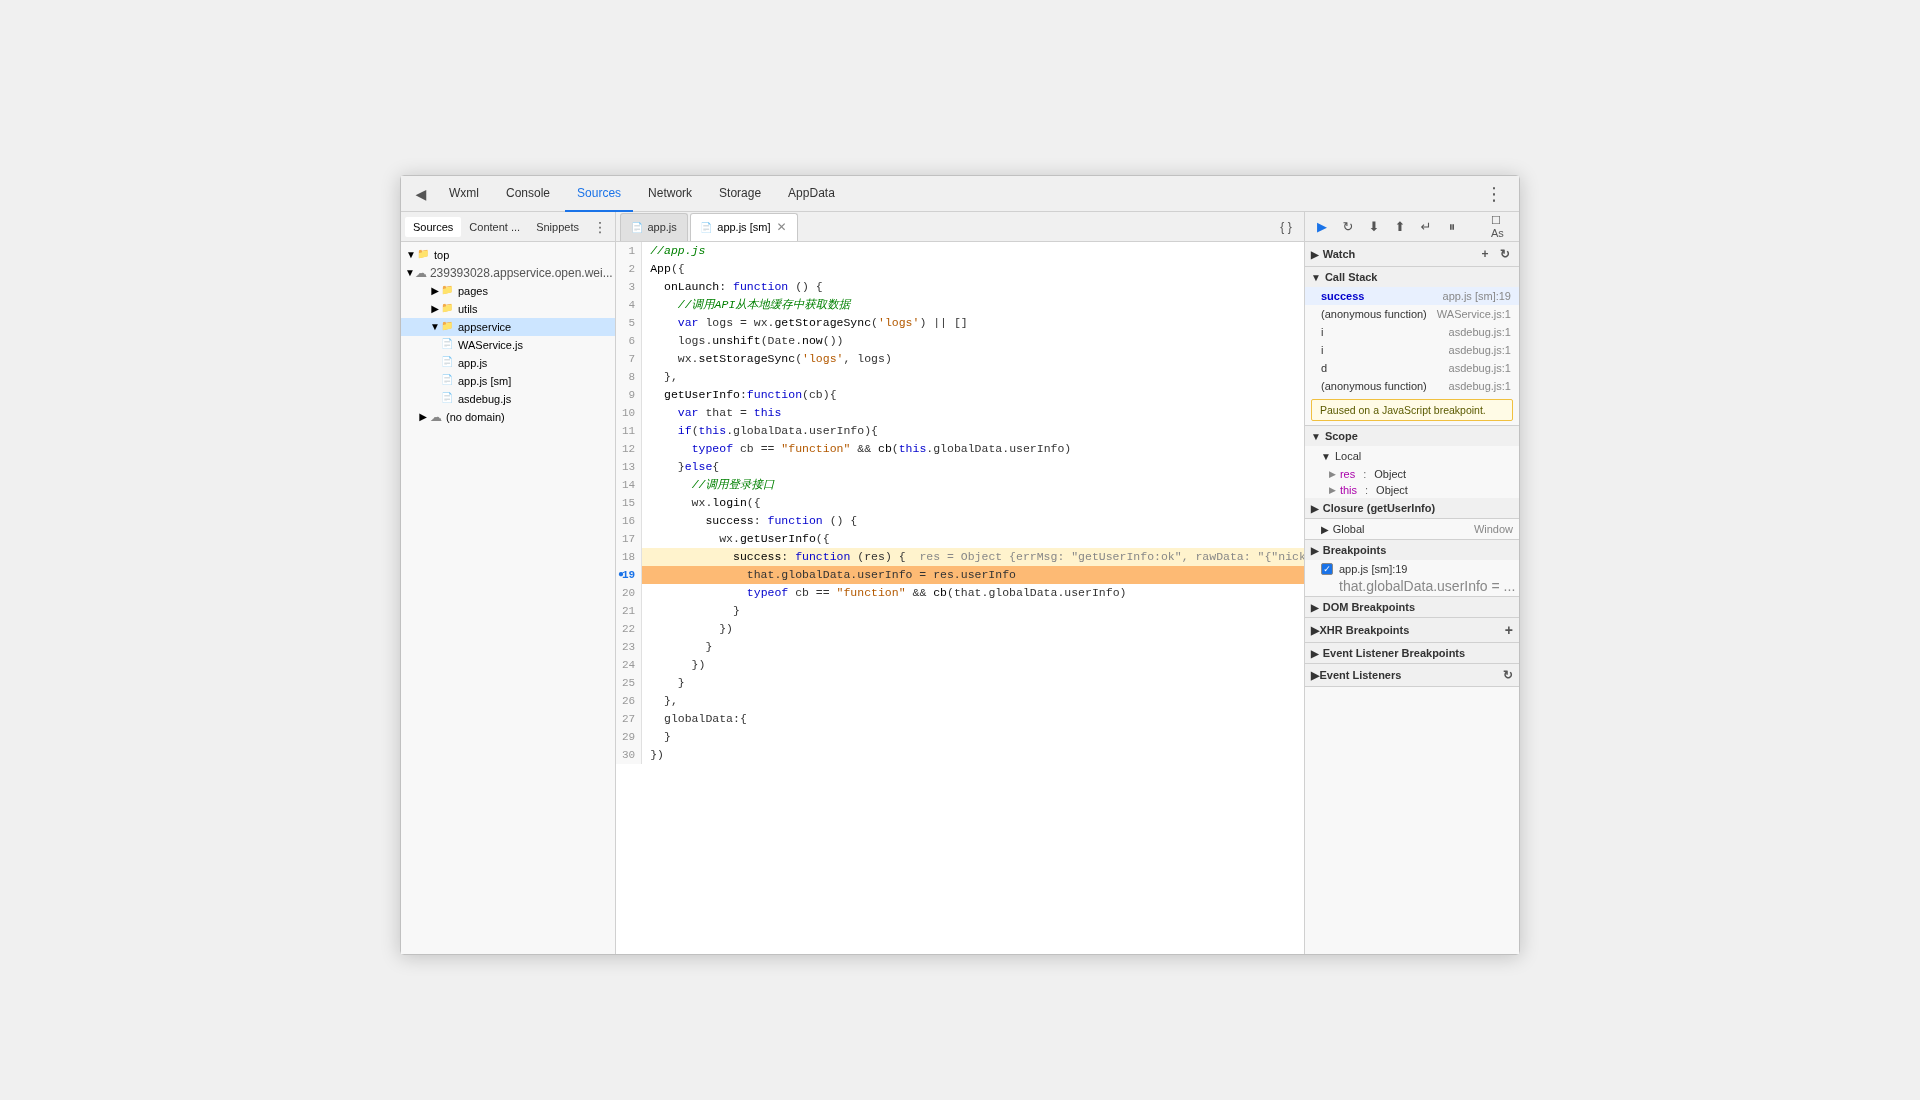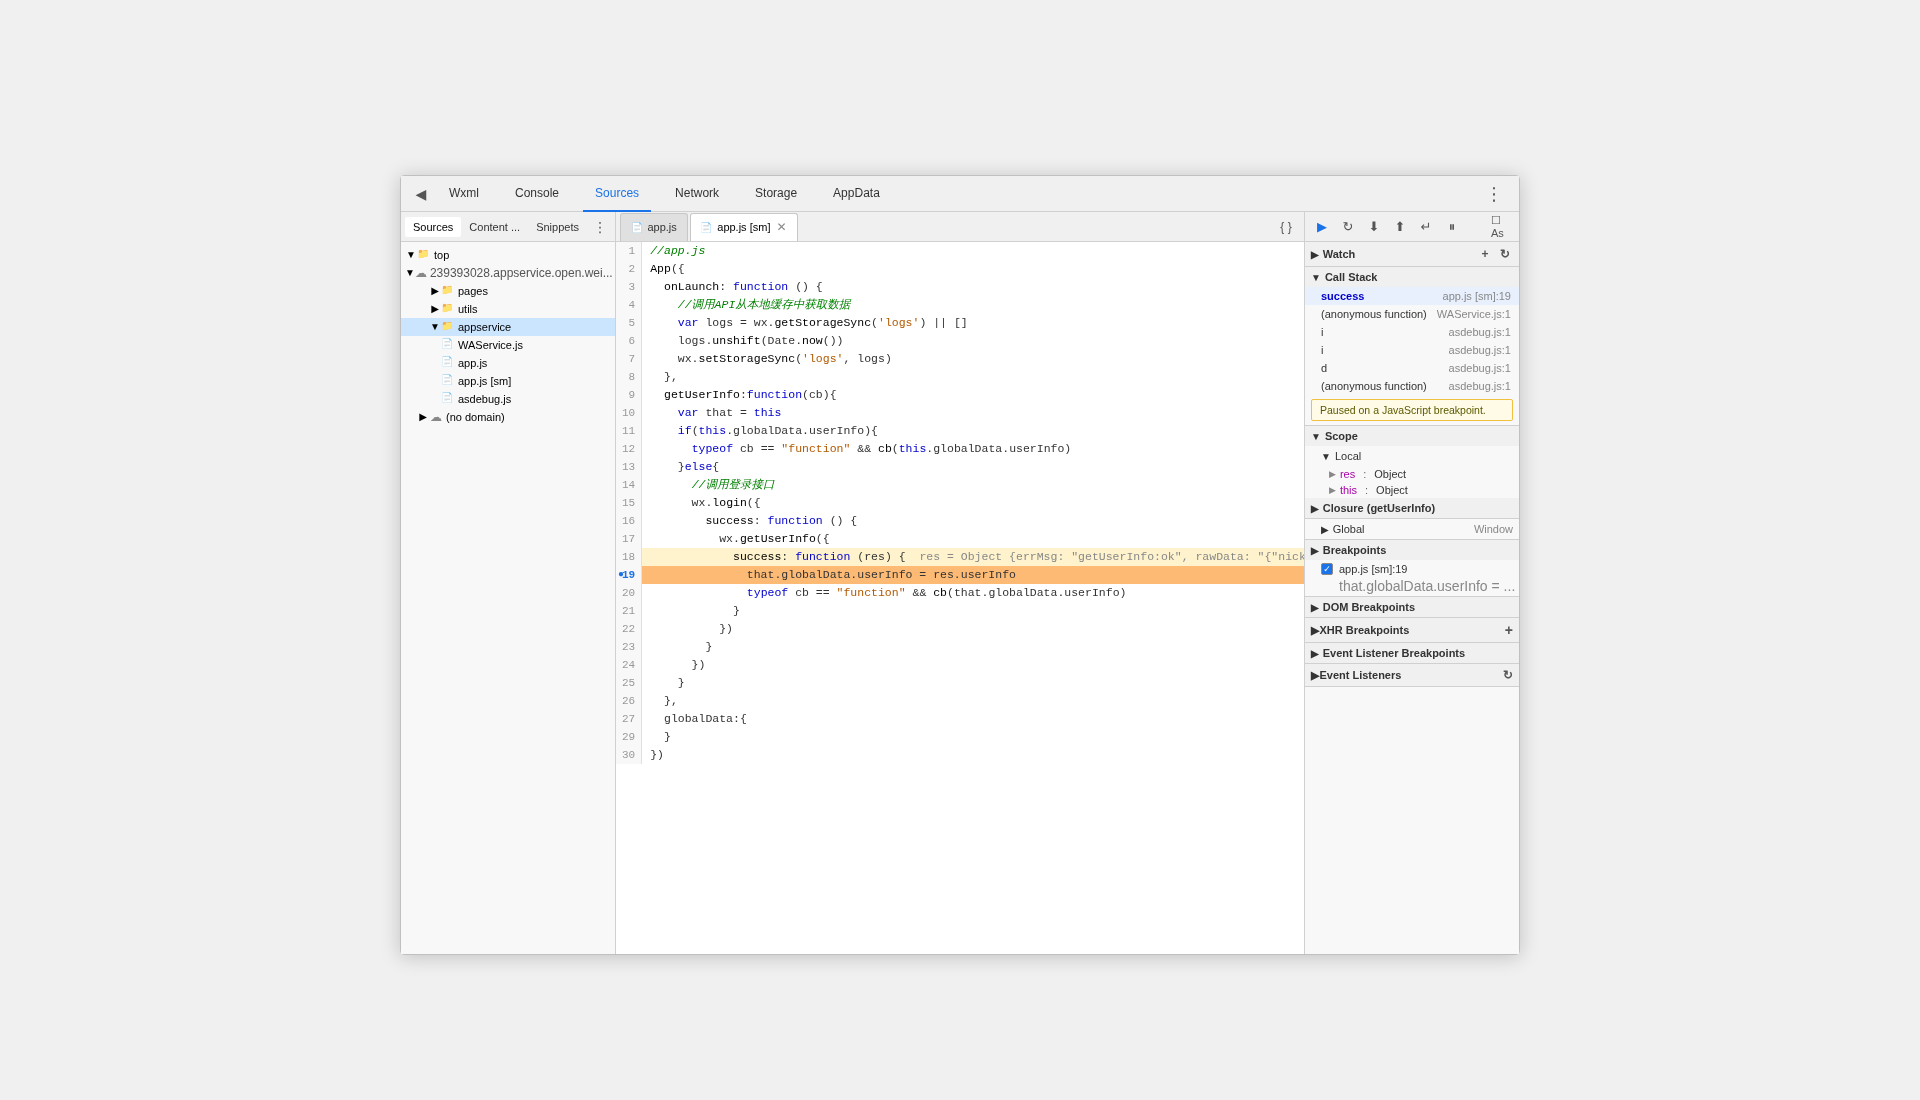--- a/index.html
+++ b/index.html
@@ -41,21 +41,21 @@
       align-items: center;
       justify-content: center;
       cursor: pointer;
       border-radius: 3px;
       font-size: 14px;
       color: #555;
     }
     .toolbar-nav {
       display: flex;
       align-items: center;
-      gap: 12px;
+      gap: 3px;
     }
     .toolbar-nav-item {
       padding: 4px 12px;
       font-size: 12px;
       color: #333;
       cursor: pointer;
       height: 36px;
       display: flex;
       align-items: center;
       border-bottom: 2px solid transparent;

